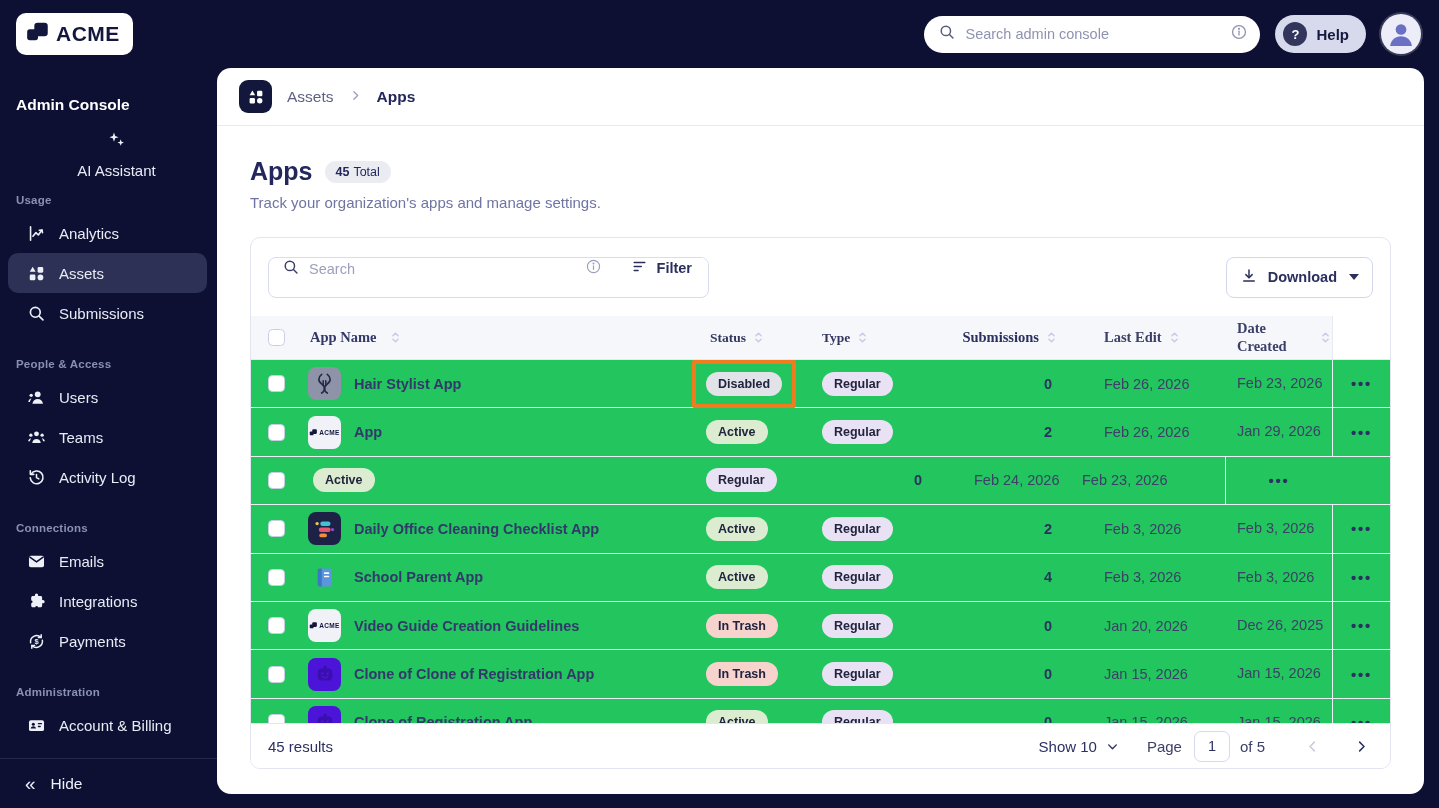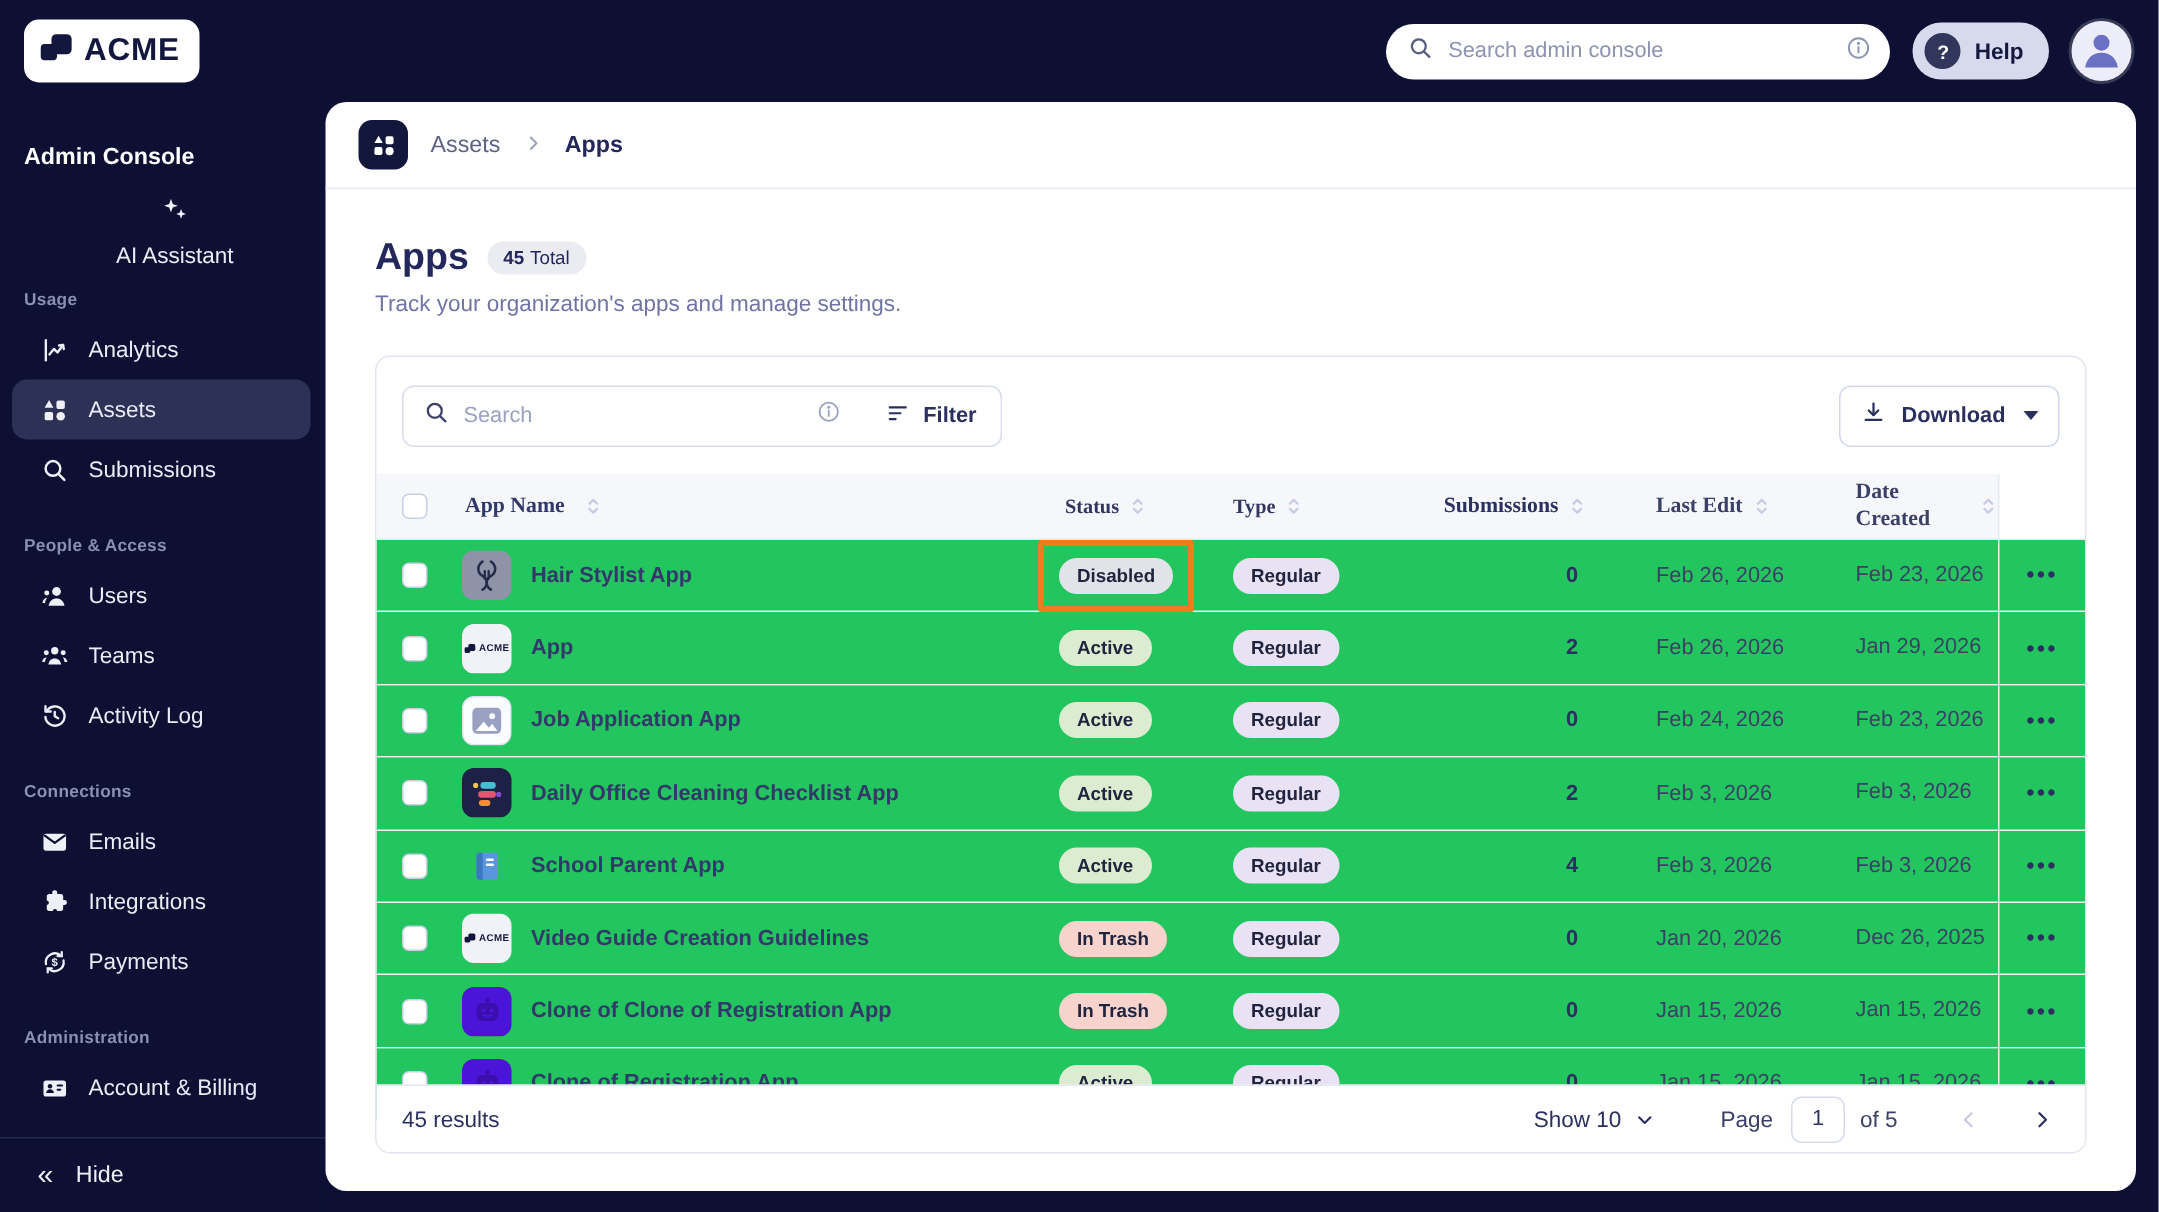--- a/index.html
+++ b/index.html
@@ -39,21 +39,21 @@
   .content { padding:0 33px; }
   .title-row { margin-top:31px; display:flex; align-items:center; gap:12px; }
   .page-title { font-size:25px; font-weight:700; color:#23275c; }
   .total-badge { background:#ebecf2; border-radius:12px; padding:4px 11px; font-size:12.5px; color:#23275c; display:inline-flex; gap:4px; align-items:center; }
   .total-badge b { font-weight:700; }
   .page-desc { margin-top:8px; font-size:15px; color:#6f74a3; }
 
   
   .card { margin-top:26px; border:1px solid #e2e4f0; border-radius:10px; height:532px; position:relative; overflow:hidden; background:#fff; }
   .card-toolbar { height:78px; display:flex; align-items:center; padding:0 17px; }
-  .search-group { display:flex; align-items:center; border:1px solid #d8dcef; border-radius:8px; height:41px; width:400px; overflow:hidden; }
+  .search-group { display:flex; align-items:flex-start; border:1px solid #d8dcef; border-radius:8px; height:41px; width:441px; overflow:hidden; }
   .sg-search { flex:1; display:flex; align-items:center; gap:9px; padding:0 12px 0 13px; }
   .sg-search input { border:none; outline:none; flex:1; font-size:14.5px; color:#2c3060; font-family:inherit; min-width:0; }
   .sg-search input::placeholder { color:#9aa0bd; }
   .sg-divider { width:1px; background:#d8dcef; }
   .filter-btn { display:flex; align-items:center; gap:9px; padding:0 16px; font-size:14.5px; font-weight:700; color:#2b2f5e; background:#fff; border:none; font-family:inherit; cursor:pointer; }
   .download-btn { margin-left:auto; height:41px; border:1px solid #d3d7ec; border-radius:8px; background:#fff; display:flex; align-items:center; gap:10px; padding:0 13px; font-size:14.5px; font-weight:700; color:#2b2f5e; font-family:inherit; cursor:pointer; }
   .caret { width:0; height:0; border-left:5px solid transparent; border-right:5px solid transparent; border-top:6px solid #2b2f5e; margin-left:2px; }
 
   
   .grid-cols { display:grid; grid-template-columns:50px 393px 116px 130px 130px 155px 107px 1fr; align-items:center; }
@@ -80,21 +80,21 @@
   .pill.disabled{ background:#e2e3e9; }
   .pill.trash   { background:#f6d3cc; }
   .pill.regular { background:#e9e1f4; }
   .anchor { position:relative; display:inline-block; z-index:4; }
   .annotation-box { position:absolute; left:-14px; right:-14px; top:-12px; bottom:-12px; border:4px solid #ed7d1f; border-radius:2px; pointer-events:none; }
 
   
   .card-footer { position:absolute; left:0; right:0; bottom:0; height:45px; background:#fff; border-top:1px solid #e4e6f1; display:flex; align-items:center; padding:0 17px; font-size:15px; color:#2c3060; z-index:6; }
   .footer-right { margin-left:auto; display:flex; align-items:center; }
   .show-select { display:flex; align-items:center; gap:9px; cursor:pointer; color:#2c3060; }
-  .pg-label { margin-left:44px; color:#3c4067; }
+  .pg-label { margin-left:28px; color:#3c4067; }
   .page-input { width:36px; height:31px; border:1px solid #d5d9ee; border-radius:7px; text-align:center; font-size:14.5px; color:#2c3060; margin:0 10px 0 12px; font-family:inherit; outline:none; }
   .of-label { color:#3c4067; }
   .pg-btn { border:none; background:none; cursor:pointer; display:flex; align-items:center; padding:4px; }
   .pg-prev { margin-left:36px; color:#c7cbde; }
   .pg-next { margin-left:26px; color:#2c3060; }
 
   .acme-mini { display:flex; align-items:center; gap:1px; }
   .acme-mini span { font-size:6.5px; font-weight:700; color:#14173d; letter-spacing:.3px; }
 </style>
 </head>
@@ -452,30 +452,20 @@
               <div class="c-edit">Feb 26, 2026</div>
               <div class="c-created">Jan 29, 2026</div>
               <div class="c-actions">
                 <button class="dots-btn">•••</button>
               </div>
             </div>
             <div class="trow grid-cols">
               <div class="c-check">
                 <span class="checkbox"></span>
               </div>
-              <div class="c-name">
-                <span class="app-icon" style="background:#fbfcff;border:1px solid #dfe3f3">
-                  <svg width="23" height="23" viewBox="0 0 24 24">
-                    <rect x="2" y="3" width="20" height="18" rx="3.2" fill="#9aa0c2"></rect>
-                    <circle cx="15.8" cy="8.8" r="2" fill="#fff"></circle>
-                    <path d="M4.3 19.2l5.6-6.7 3.5 4.3 2.3-2.8 3.8 5.2z" fill="#fff"></path>
-                  </svg>
-                </span>
-                <span class="app-name-text">Job Application App</span>
-              </div>
               <div class="c-status"><span class="pill active">Active</span></div>
               <div class="c-type"><span class="pill regular">Regular</span></div>
               <div class="c-subs">0</div>
               <div class="c-edit">Feb 24, 2026</div>
               <div class="c-created">Feb 23, 2026</div>
               <div class="c-actions">
                 <button class="dots-btn">•••</button>
               </div>
             </div>
             <div class="trow grid-cols">

